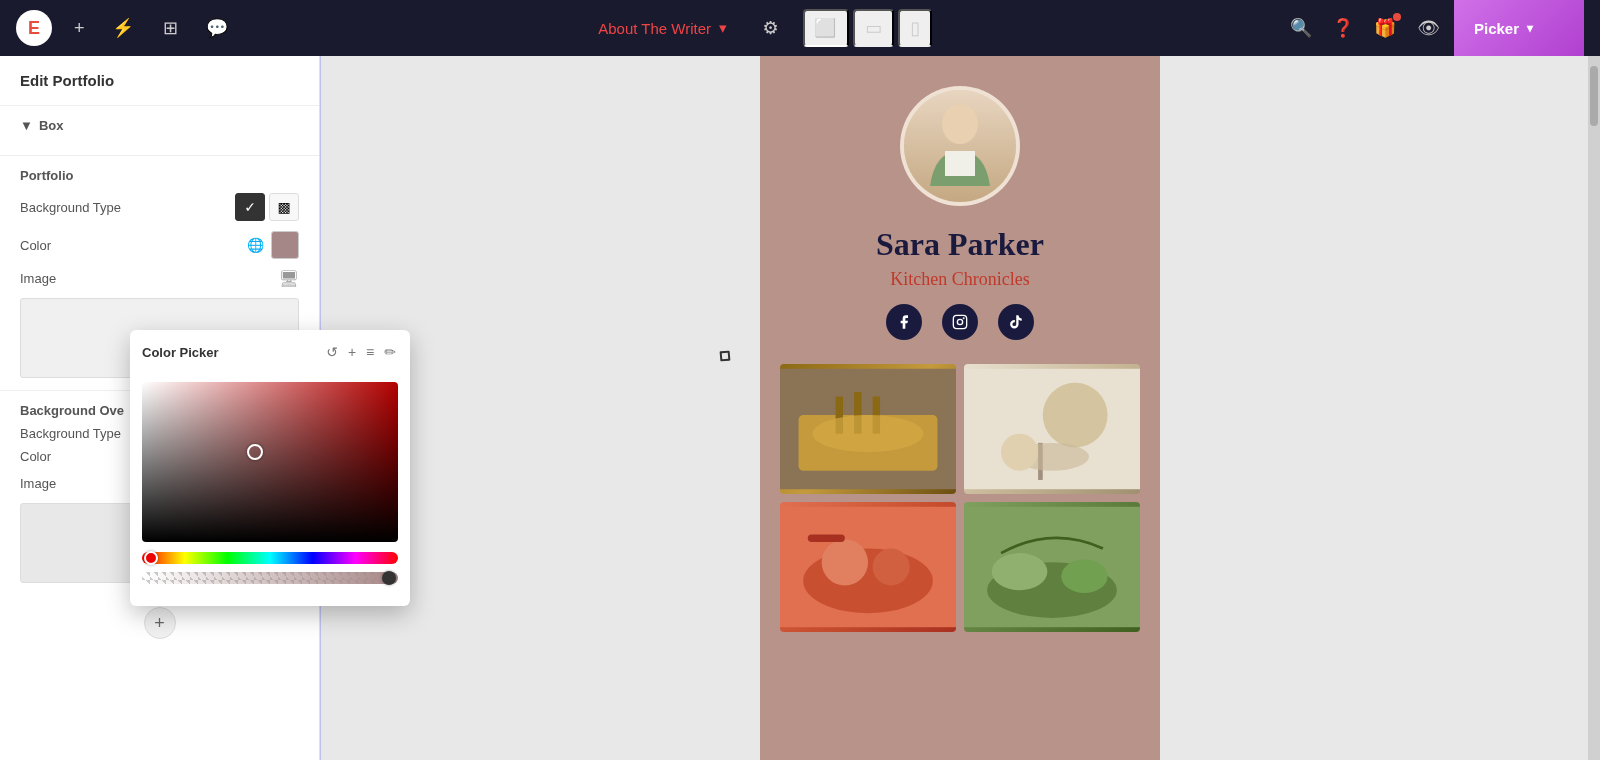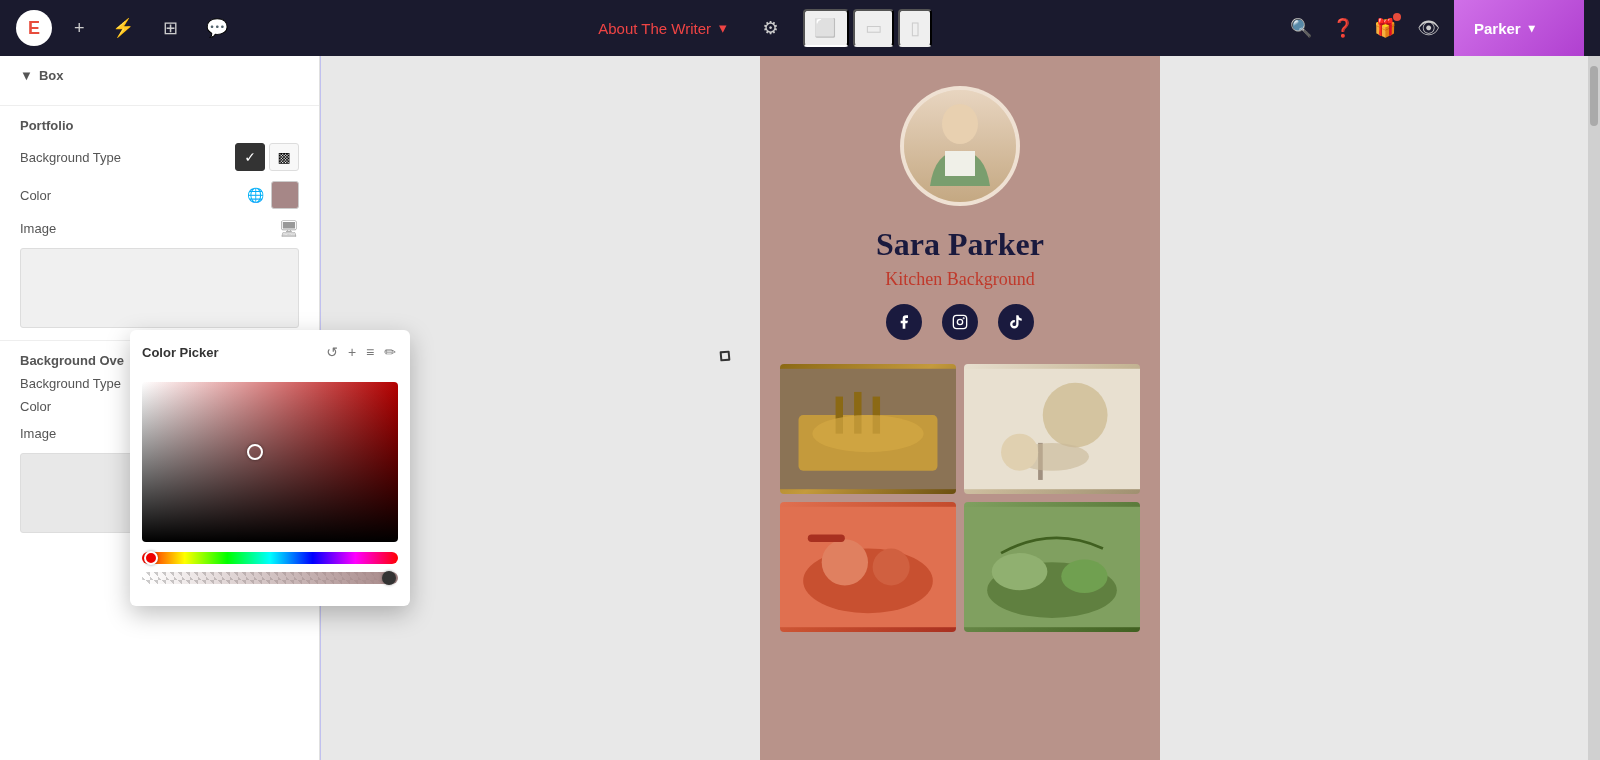--- a/index.html
+++ b/index.html
@@ -158,29 +158,32 @@
 
   <div class="top-bar-right">
     <span class="top-bar-right-icon">🔍</span>
     <span class="top-bar-right-icon">❓</span>
     <span class="top-bar-right-icon">
       🎁
       <span class="notification-dot"></span>
     </span>
     <span class="top-bar-right-icon">👁</span>
     <button class="publish-btn">
-      <span>Parker</span>
+      <span>Picker</span>
       <span class="publish-chevron">▾</span>
     </button>
   </div>
 </div>
 
 <div class="main-layout">
 
   <div class="left-panel">
+    <div class="panel-header">
+      <span>Edit Portfolio</span>
+    </div>
 
     <div class="section-group">
       <div class="section-label">
         <span>▼</span>
         <span>Box</span>
       </div>
     </div>
 
     <div class="section-group" style="border-top: 1px solid #eee;">
       <div class="section-label">
@@ -272,21 +275,21 @@
 
           <svg width="80" height="100" viewBox="0 0 80 100">
             <ellipse cx="40" cy="28" rx="18" ry="20" fill="#e8d0b0"></ellipse>
             <path d="M10 90 Q15 55 40 55 Q65 55 70 90" fill="#7a9e6e"></path>
             <rect x="25" y="55" width="30" height="25" fill="#f0f0e8"></rect>
           </svg>
         </div>
       </div>
 
       <div class="profile-name">Sara Parker</div>
-      <div class="profile-tagline">Kitchen Background</div>
+      <div class="profile-tagline">Kitchen Chronicles</div>
 
       <div class="social-icons">
         <div class="social-icon">
           <svg width="16" height="16" viewBox="0 0 24 24" fill="white">
             <path d="M18 2h-3a5 5 0 00-5 5v3H7v4h3v8h4v-8h3l1-4h-4V7a1 1 0 011-1h3z"></path>
           </svg>
         </div>
         <div class="social-icon">
           <svg width="16" height="16" viewBox="0 0 24 24" fill="none" stroke="white" stroke-width="2">
             <rect x="2" y="2" width="20" height="20" rx="5" ry="5"></rect>

